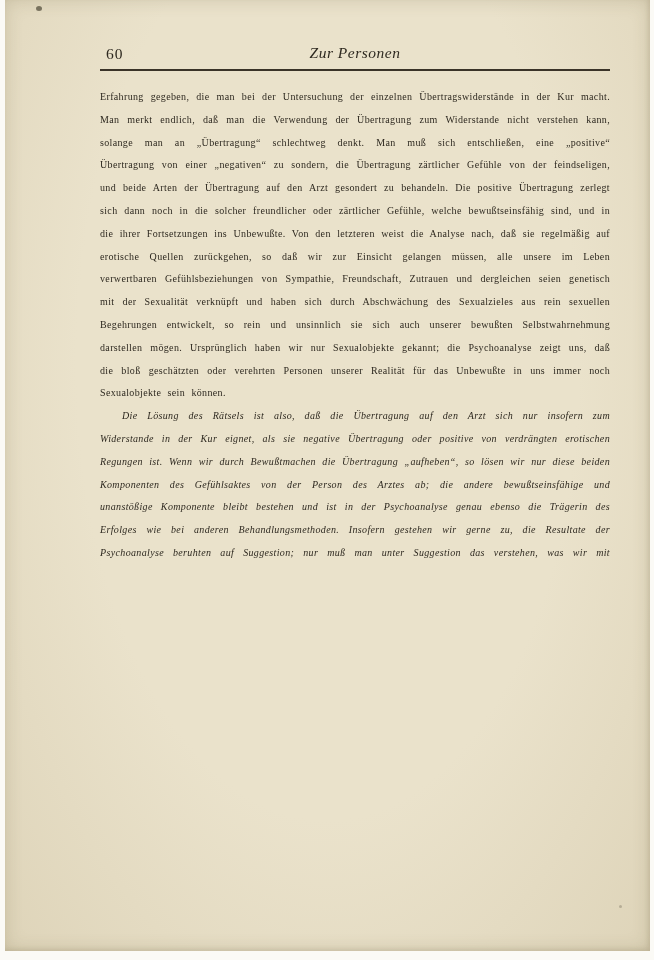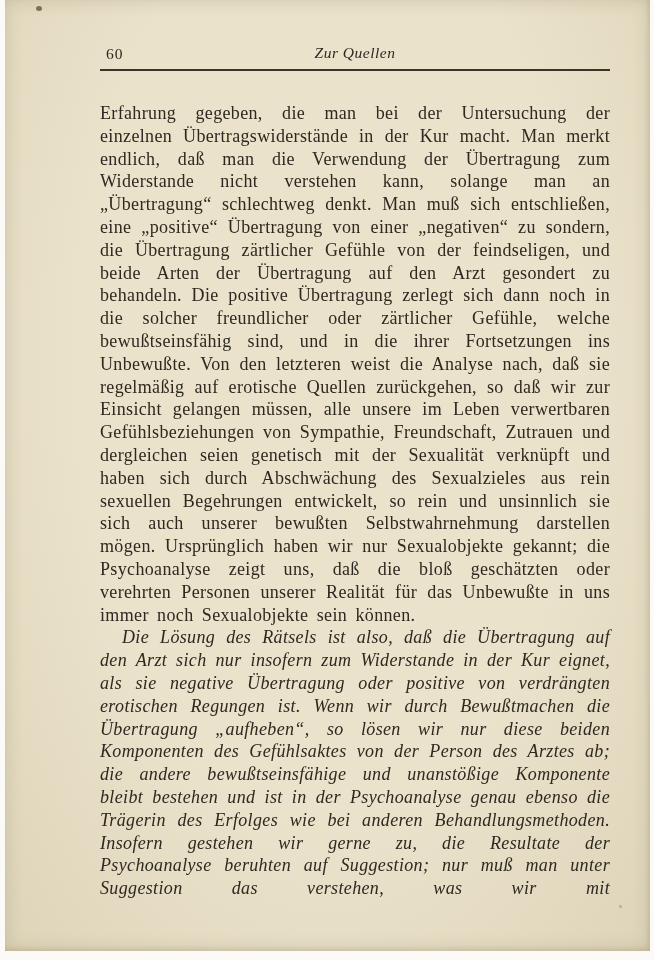--- a/index.html
+++ b/index.html
@@ -61,22 +61,22 @@
   .title {
     text-align: center;
     font-style: italic;
     letter-spacing: 0.5px;
   }
   .rule {
     border-bottom: 2px solid var(--rule, #3a3328);
     margin-top: 1px;
   }
   .body {
-    margin-top: 31px;
-    font-size: 18px;
+    margin-top: 15px;
+    font-size: 10px;
     line-height: 22.8px;
     text-align: justify;
     letter-spacing: 0.35px;
     word-spacing: 3.5px;
   }
   .body p {
     margin: 0;
   }
   .body p.indent {
     text-indent: 22px;
@@ -89,21 +89,21 @@
 </head>
 <body>
 
 <div class="scan">
   <div class="paper">
     <div class="speck s1"></div>
     <div class="speck s2"></div>
     <div class="content">
       <div class="header">
         <span class="pagenum">60</span>
-        <div class="title">Zur Quellen</div>
+        <div class="title">Zur Personen</div>
       </div>
       <div class="rule"></div>
       <div class="body">
         <p>Erfahrung gegeben, die man bei der Untersuchung der einzelnen Übertragswiderstände in der Kur macht. Man merkt endlich, daß man die Verwendung der Übertragung zum Widerstande nicht verstehen kann, solange man an „Übertragung“ schlechtweg denkt. Man muß sich entschließen, eine „positive“ Übertragung von einer „negativen“ zu sondern, die Übertragung zärtlicher Gefühle von der feindseligen, und beide Arten der Übertragung auf den Arzt gesondert zu behandeln. Die positive Übertragung zerlegt sich dann noch in die solcher freundlicher oder zärtlicher Gefühle, welche bewußtseinsfähig sind, und in die ihrer Fortsetzungen ins Unbewußte. Von den letzteren weist die Analyse nach, daß sie regelmäßig auf erotische Quellen zurückgehen, so daß wir zur Einsicht gelangen müssen, alle unsere im Leben verwertbaren Gefühlsbeziehungen von Sympathie, Freundschaft, Zutrauen und dergleichen seien genetisch mit der Sexualität verknüpft und haben sich durch Abschwächung des Sexualzieles aus rein sexuellen Begehrungen entwickelt, so rein und unsinnlich sie sich auch unserer bewußten Selbstwahrnehmung darstellen mögen. Ursprünglich haben wir nur Sexualobjekte gekannt; die Psychoanalyse zeigt uns, daß die bloß geschätzten oder verehrten Personen unserer Realität für das Unbewußte in uns immer noch Sexualobjekte sein können.</p>
         <p class="indent">Die Lösung des Rätsels ist also, daß die Übertragung auf den Arzt sich nur insofern zum Widerstande in der Kur eignet, als sie negative Übertragung oder positive von verdrängten erotischen Regungen ist. Wenn wir durch Bewußtmachen die Übertragung „aufheben“, so lösen wir nur diese beiden Komponenten des Gefühlsaktes von der Person des Arztes ab; die andere bewußtseinsfähige und unanstößige Komponente bleibt bestehen und ist in der Psychoanalyse genau ebenso die Trägerin des Erfolges wie bei anderen Behandlungsmethoden. Insofern gestehen wir gerne zu, die Resultate der Psychoanalyse beruhten auf Suggestion; nur muß man unter Suggestion das verstehen, was wir mit</p>
       </div>
     </div>
   </div>
 </div>
 

